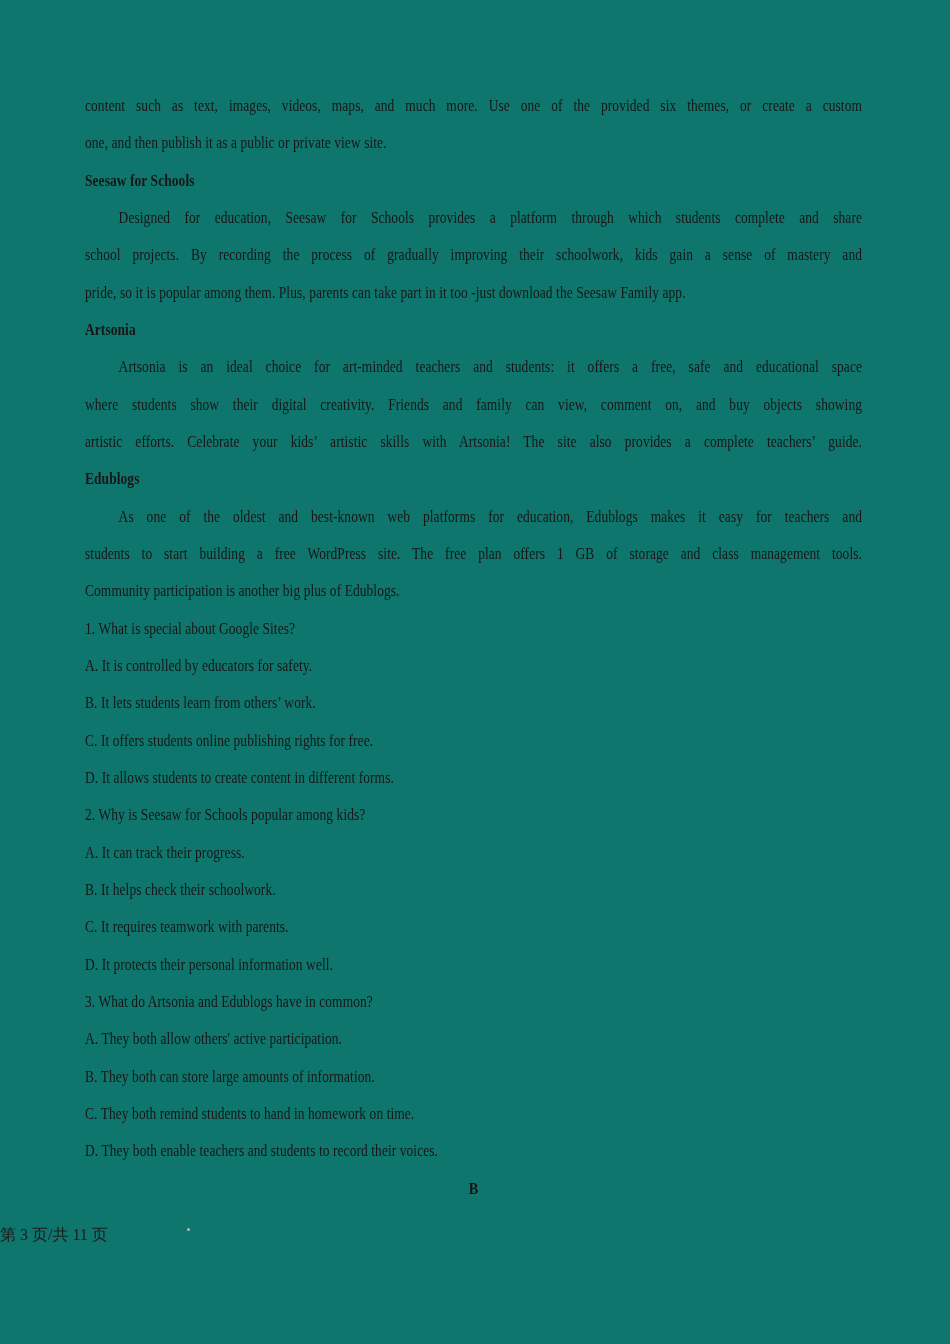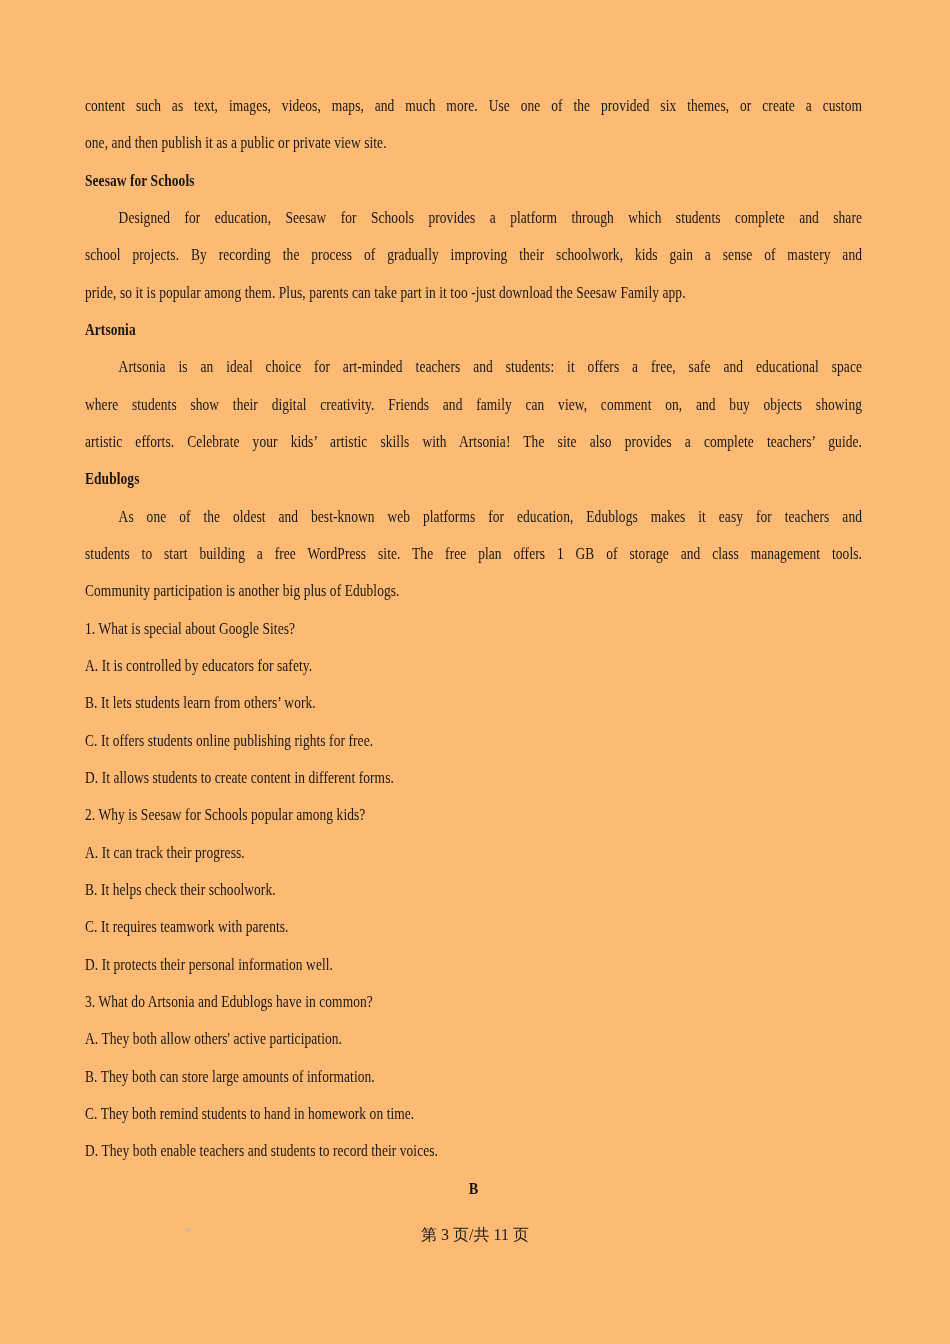--- a/index.html
+++ b/index.html
@@ -4,21 +4,21 @@
 <style>
   html, body { margin: 0; padding: 0; }
   body {
     width: 950px; height: 1344px;
     background: #ffffff;
     font-family: "Liberation Serif", "DejaVu Serif", serif;
   }
   .page {
     position: relative;
     width: 950px; height: 1344px;
-    background: #fdba74;
+    background: #0f766e;
     overflow: hidden;
     color: #161616;
   }
   
   .doc-text {
     position: absolute;
     left: 85px; top: 87px;
     width: 925px;
     transform: scaleX(0.84);
     transform-origin: 0 0;
@@ -34,21 +34,21 @@
     letter-spacing: 0.1px;
   }
   .line.fill { text-align-last: justify; }
   .line.indent { text-indent: 40px; }
   .block.heading .line { font-weight: 700; text-align-last: left; }
   .block.section .line { font-weight: 700; text-align: center; text-align-last: center; font-size: 17px; }
   .page-footer {
     position: absolute;
     left: 0; top: 1222px;
     width: 950px;
-    text-align: center;
+    text-align: left;
     font-size: 16px;
     line-height: 26px;
     color: #1b1b1b;
   }
   .speck {
     position: absolute;
     left: 187px; top: 1228px;
     width: 3px; height: 3px;
     background: #b9b9b9;
     border-radius: 50%;

